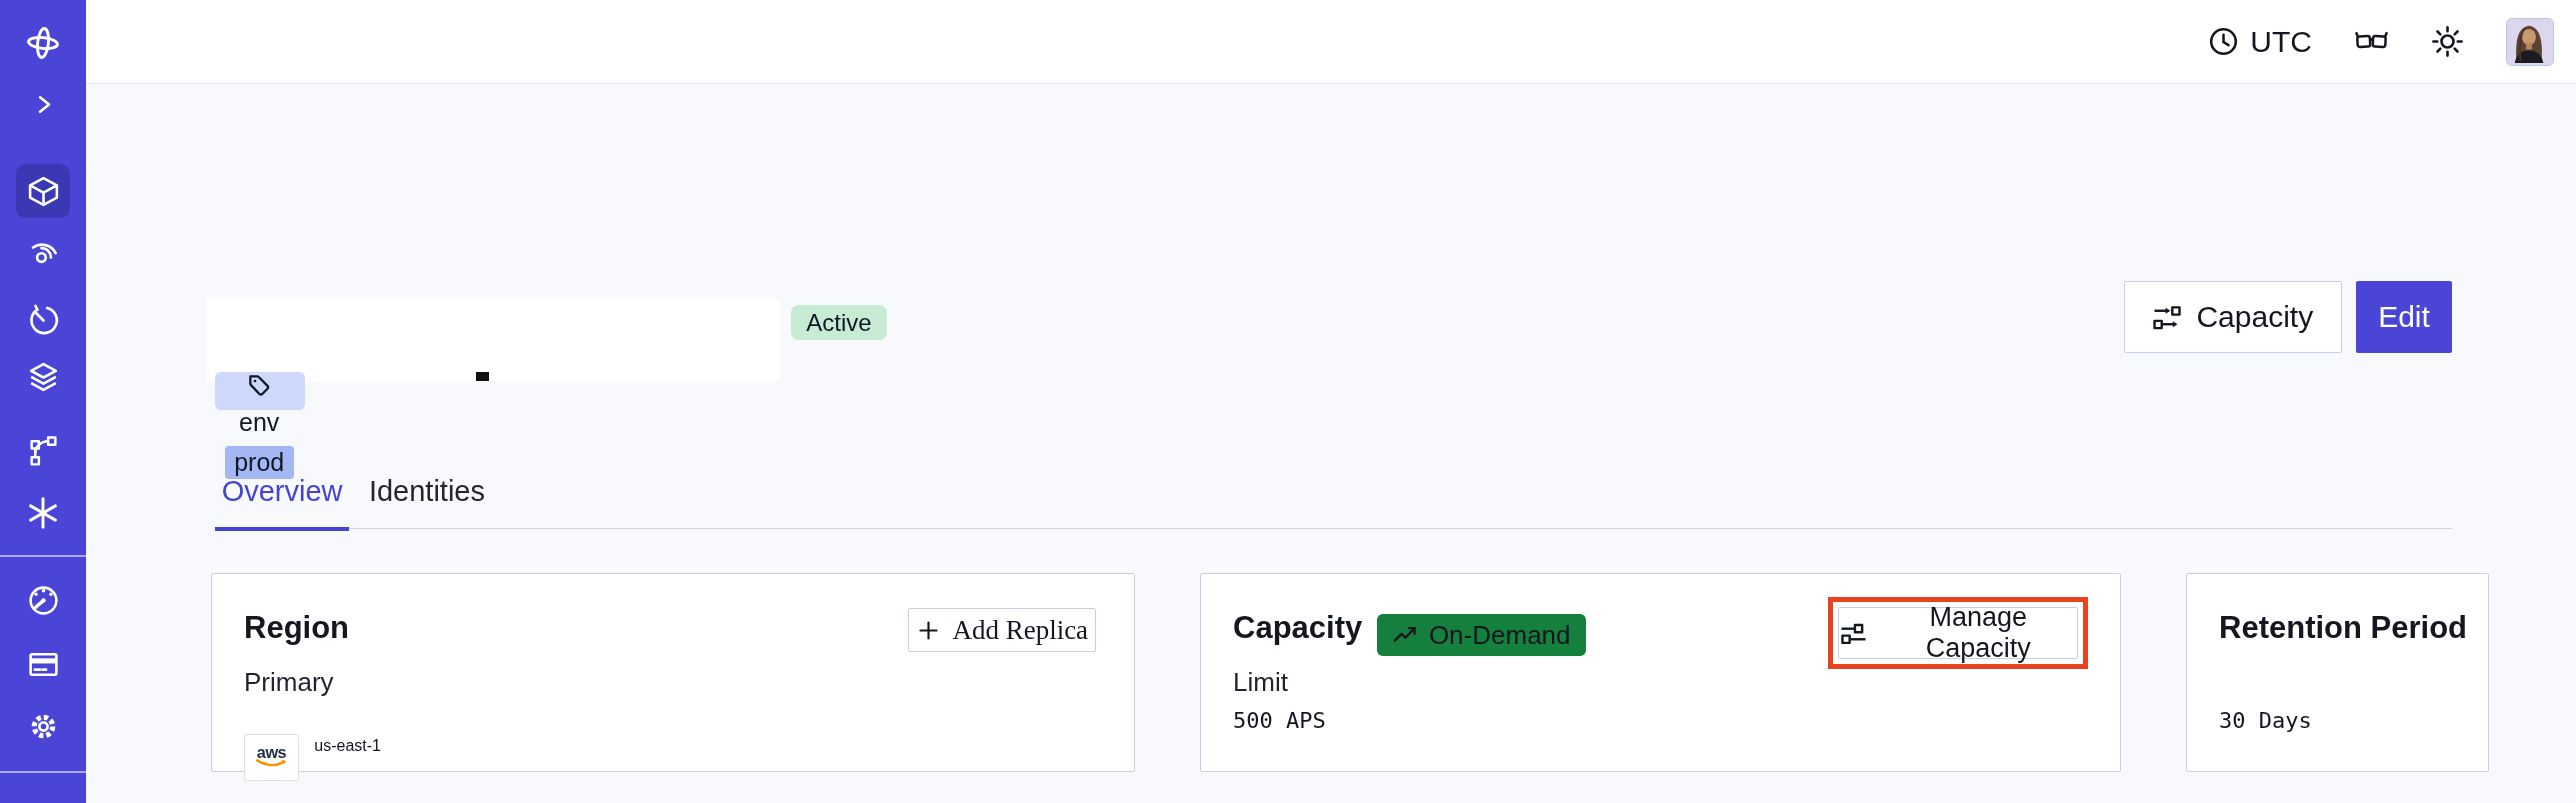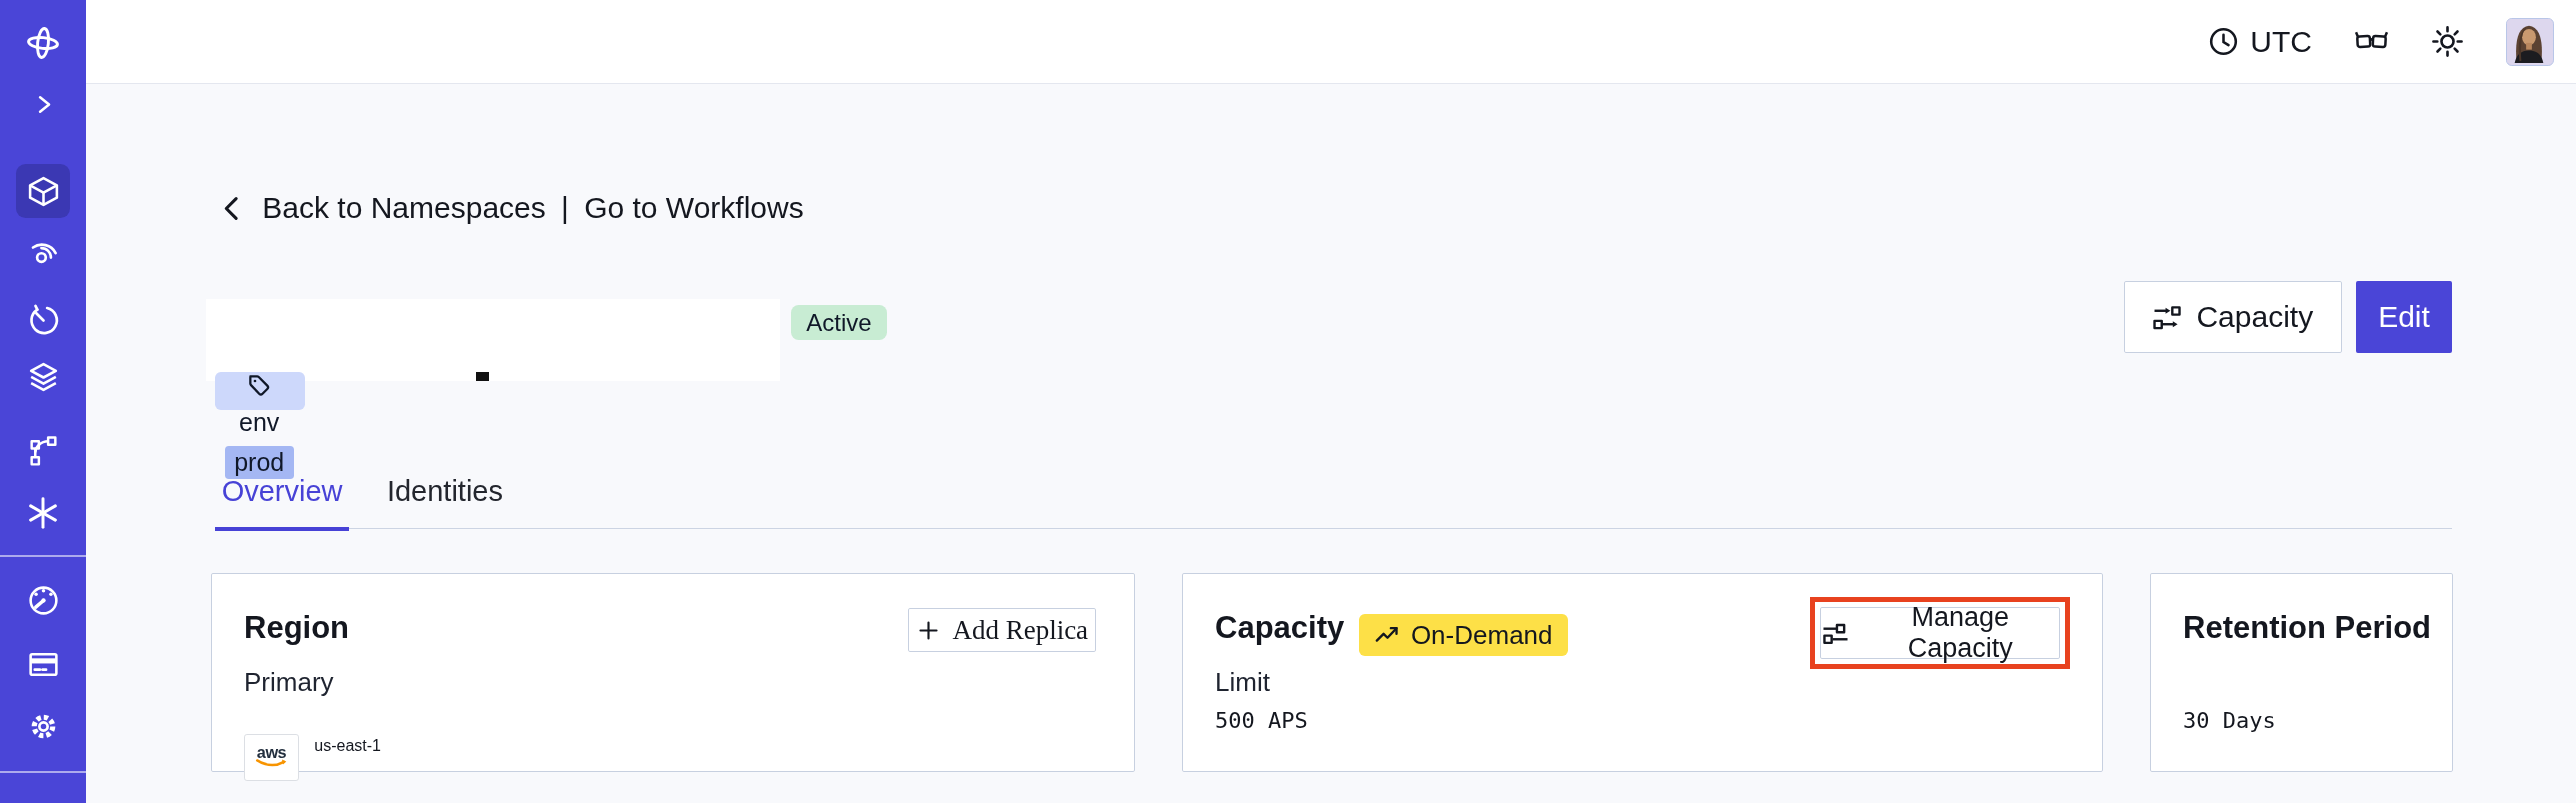--- a/index.html
+++ b/index.html
@@ -41,38 +41,38 @@
   .tag-chip { position:absolute; left:129px; top:288px; height:38px; background:#cdd8fb; border-radius:5.8px;
               display:flex; align-items:center; gap:9.6px; padding:0 11.5px 0 9.6px; font-size:25px; color:#101828;flex-direction:column; }
   .tag-chip .tag-value { background:#a4b7f3; border-radius:3.8px; padding:1.9px 9.6px; }
 
   .actions { position:absolute; top:197px; right:124px; display:flex; gap:14.4px; }
   .btn { display:flex; align-items:center; justify-content:center; gap:13.4px; background:#fff;
          border:1.9px solid #c7d0e0; border-radius:1.9px; font-size:30px; color:#14171f; cursor:pointer; }
   .btn-connect { width:218px; height:72px; font-weight:500; }
   .btn-edit { width:96px; height:72px; background:#4a45d7; border:none; color:#fff; font-weight:400; }
 
-  .tabs { position:absolute; left:129px; top:391px; width:2237px; display:flex; gap:31px;
+  .tabs { position:absolute; left:129px; top:391px; width:2237px; display:flex; gap:13px;
           border-bottom:1.9px solid #ccd4e3; }
   .tab { padding:0 6.7px 19px 6.7px; font-size:29px; font-weight:500; color:#23262e; cursor:pointer; }
   .tab.active { color:#4742d6; border-bottom:4.8px solid #4742d6; margin-bottom:-3.4px; }
 
-  .cards { position:absolute; left:125px; top:489px; display:flex; gap:47px; }
+  .cards { position:absolute; left:125px; top:489px; display:flex; gap:65px; }
   .card { position:relative; height:199px; background:#fff; border:1.9px solid #c7d0e0; border-radius:1.9px; }
   .card-region { width:924px; } .card-capacity { width:921px; } .card-retention { width:303px; }
   .card-title { position:absolute; left:32px; top:36px; font-size:31px; font-weight:600; color:#14171f; }
   .card-label { position:absolute; left:32px; top:93px; font-size:26px; color:#1f2430; }
   .card-value { position:absolute; left:32px; top:134px; font-size:30px; color:#14171f; }
   .mono { font-family:"DejaVu Sans Mono", monospace; font-size:22px; }
 
   .btn-small { display:flex; align-items:center; justify-content:center; gap:11.5px; background:#fff;
                border:1.9px solid #c7d0e0; border-radius:1.9px; font-size:27px; color:#14171f; cursor:pointer; }
   .add-replica { position:absolute; right:38px; top:34px; width:188px; height:44px;font-family:Liberation Serif, serif; }
 
-  .title-badge { position:absolute; left:176px; top:40px; height:42px; border-radius:5.8px; background:#fde047;
+  .title-badge { position:absolute; left:176px; top:40px; height:42px; border-radius:5.8px; background:#15803d;
                  display:flex; align-items:center; gap:9.6px; padding:0 15.3px; font-size:26px; color:#14171f; }
 
   .annotation { position:absolute; left:627px; top:23px; width:260px; height:72px;
                 border:5.8px solid #e8421f; display:flex; }
   .manage-btn { margin:4.8px; flex:1; }
 
   .value-row { position:absolute; left:32px; top:136px; display:flex; align-items:center; gap:15.3px; }
   .aws-badge { width:55px; height:47px; background:#fff; border:1.9px solid #dcdfe4; border-radius:2.9px;
                display:flex; flex-direction:column; align-items:center; justify-content:center;margin-top:24px; }
   .aws-text { font-size:16.3px; font-weight:700; color:#232f3e; letter-spacing:-0.5px; line-height:14.4px; }
@@ -209,30 +209,20 @@
         <ellipse cx="23" cy="19" rx="7.2" ry="8.6" fill="#c9996f"></ellipse>
         <rect x="20" y="25" width="6" height="7" fill="#b9875e"></rect>
         <path d="M8 46 C10 36 16 33 23 33 C30 33 36 36 38 46 Z" fill="#1c1c20"></path>
         <path d="M13 44 C11 24 14 12 20 9 C15 14 14 28 15 44 Z" fill="#4a3528"></path>
       </svg>
     </div>
   </header>
 
   <main class="main">
 
-    <div class="breadcrumb">
-      <span class="hicon">
-        <svg width="29" height="29" viewBox="0 0 28 28" fill="none" stroke="#14171f" stroke-width="3" stroke-linecap="round" stroke-linejoin="round">
-          <path d="M17.5 4.5 L8 14 L17.5 23.5"></path>
-        </svg>
-      </span>
-      <span class="crumb">Back to Namespaces</span>
-      <span>|</span>
-      <span class="crumb">Go to Workflows</span>
-    </div>
 
     <div class="redact-box">
       <div class="redact-mark"></div>
     </div>
 
     <div class="status-badge">Active</div>
 
     <div class="tag-chip">
       <span class="hicon">
         <svg width="26" height="26" viewBox="0 0 24 24" fill="none" stroke="#101828" stroke-width="2.1" stroke-linejoin="round">

